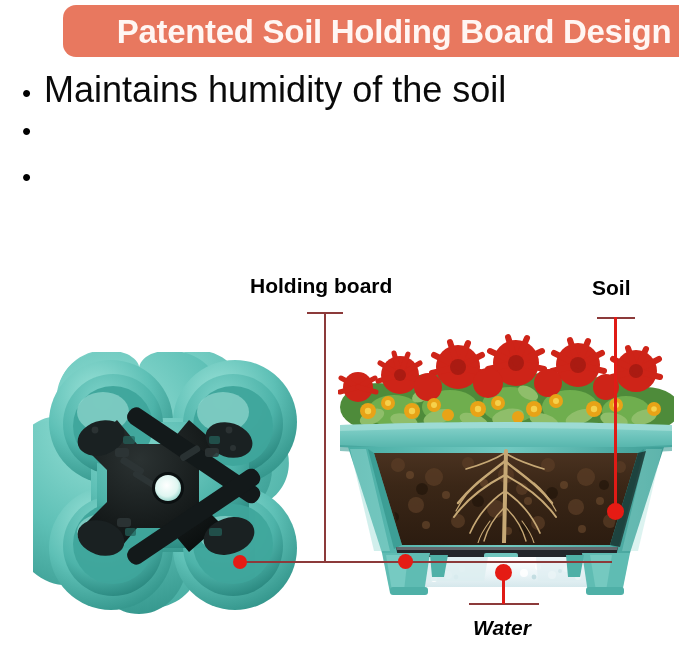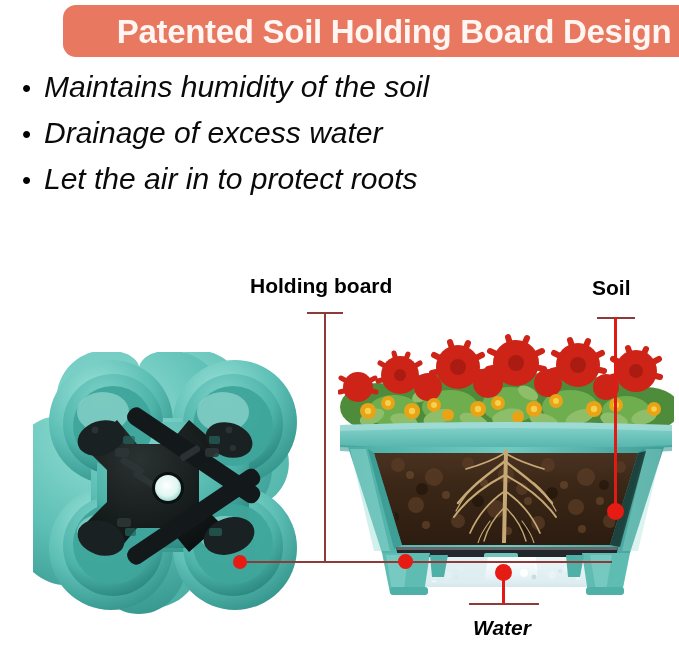--- a/index.html
+++ b/index.html
@@ -54,25 +54,24 @@
     color: #000000;
   }
   .benefit-bullet {
     width: 22px;
     font-size: 26px;
     line-height: 1;
     color: #000;
     flex: none;
   }
   .benefit-text {
-    font-size: 30px;
+    font-size: 36px;
     line-height: 1;
     color: #0a0a0a;
     white-space: nowrap;
-    font-style: italic;
   }
 
   
   .callout-label {
     position: absolute;
     font-size: 21px;
     font-weight: bold;
     color: #000000;
     white-space: nowrap;
     line-height: 1;
@@ -146,25 +145,23 @@
   <div id="header-title">Patented Soil Holding Board Design</div>
 </div>
 
 <div id="benefit-list">
   <div class="benefit-item">
     <span class="benefit-bullet">•</span>
     <span class="benefit-text">Maintains humidity of the soil</span>
   </div>
   <div class="benefit-item">
     <span class="benefit-bullet">•</span>
-    <span class="benefit-text">Drainage of excess water</span>
   </div>
   <div class="benefit-item">
     <span class="benefit-bullet">•</span>
-    <span class="benefit-text">Let the air in to protect roots</span>
   </div>
 </div>
 
 <div id="planter-top-view">
   <svg width="280" height="282" viewBox="0 0 280 282">
     <defs>
       <radialGradient id="rimGrad" cx="42%" cy="30%" r="78%">
         <stop offset="0%" stop-color="#A5E6DD"></stop>
         <stop offset="45%" stop-color="#76CEC4"></stop>
         <stop offset="100%" stop-color="#3FA79C"></stop>

